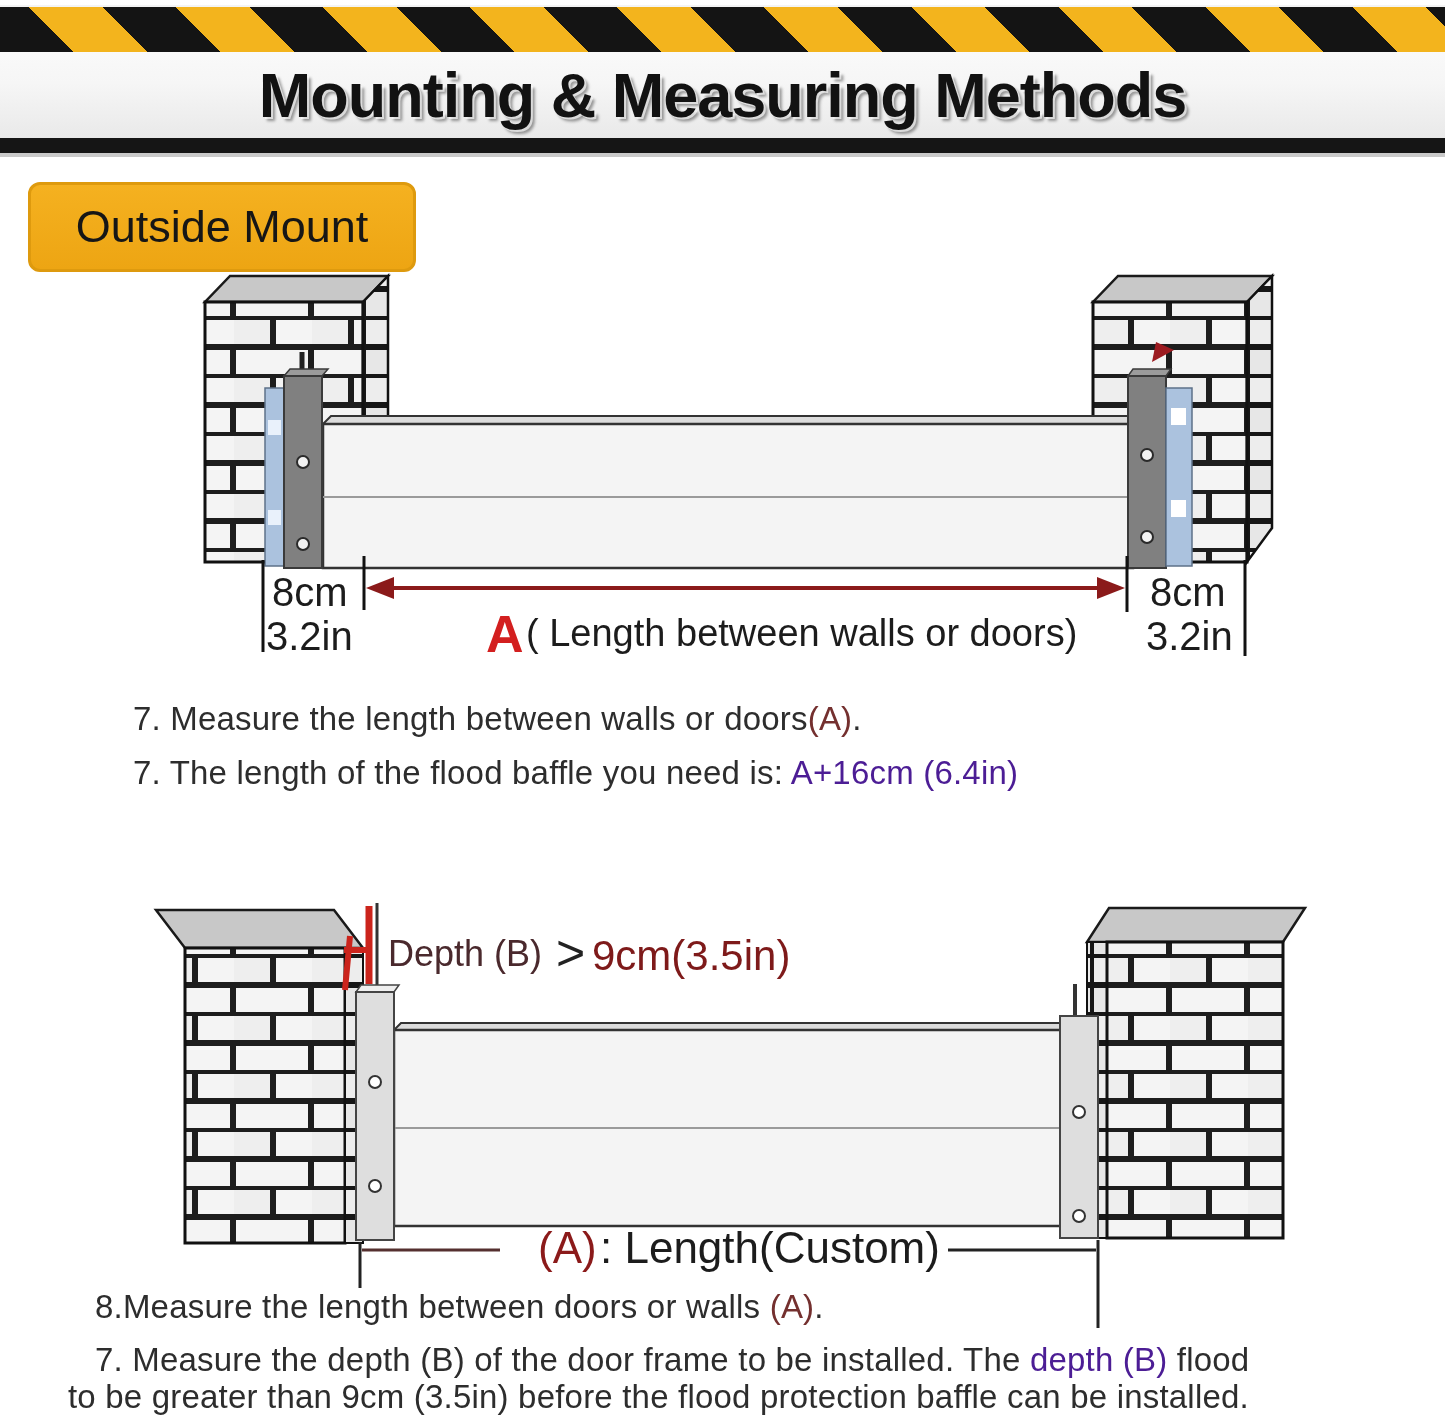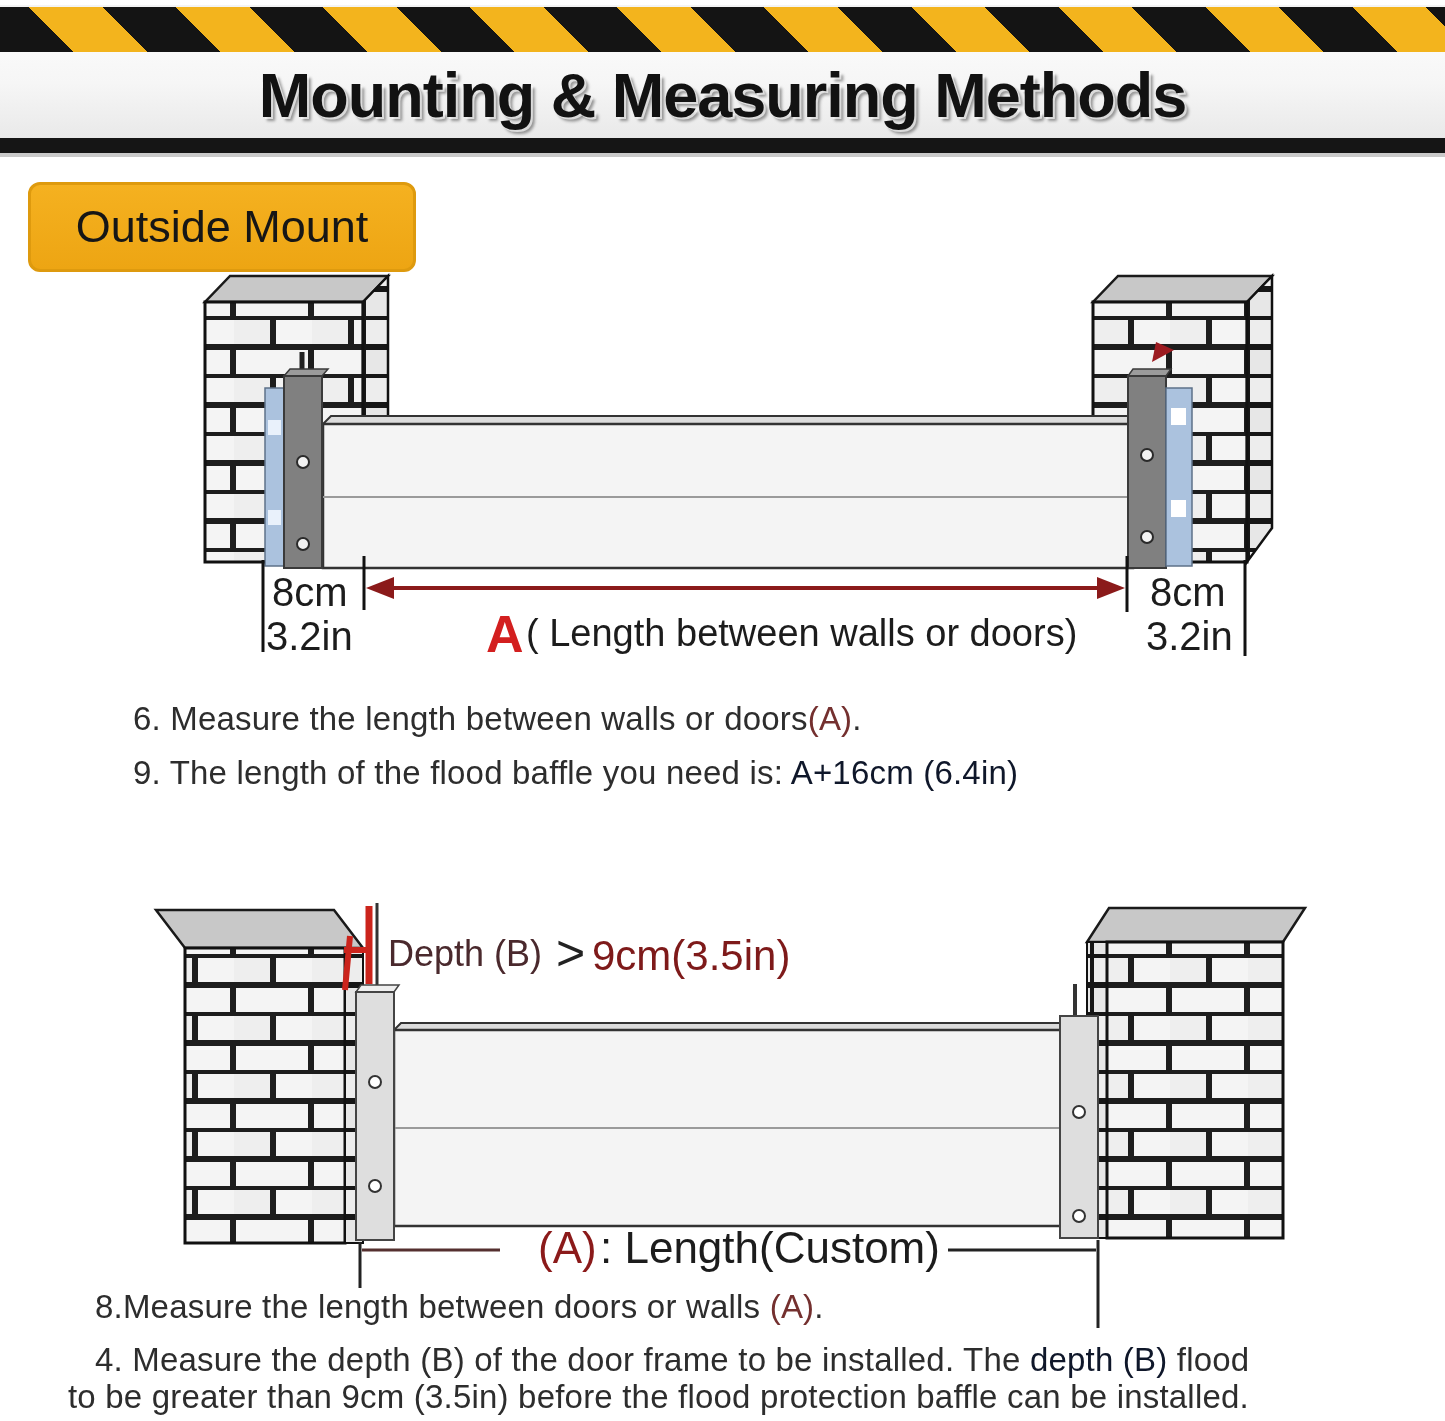--- a/index.html
+++ b/index.html
@@ -25,21 +25,21 @@
          font-size:45px;color:#161616;letter-spacing:0;}
   #outside-badge{top:182px;height:84px;}
   #inside-badge{top:808px;height:88px;}
 
   
   .diagram{position:absolute;left:0;}
   svg text{font-family:"Liberation Sans",sans-serif;}
 
   
   .instr{position:absolute;white-space:nowrap;font-size:33px;color:#2d2d2d;letter-spacing:.2px;}
-  .hl-red{color:#0f172a;}
+  .hl-red{color:#4c1d95;}
   .hl-soft{color:#74302F;}
 </style>
 </head>
 <body>
 
 <div class="page">
 
   <div class="title-band"></div>
   <div class="hazard-stripe"></div>
   <div class="page-title">Mounting &amp; Measuring Methods</div>
@@ -116,24 +116,24 @@
       <text x="272" y="606" font-size="40" fill="#1c1c1c">8cm</text>
       <text x="266" y="650" font-size="40" fill="#1c1c1c">3.2in</text>
       <text x="1150" y="606" font-size="40" fill="#1c1c1c">8cm</text>
       <text x="1146" y="650" font-size="40" fill="#1c1c1c">3.2in</text>
       <text x="486" y="652" font-size="52" font-weight="bold" fill="#D31F1F">A</text>
       <text x="526" y="646" font-size="38" fill="#1c1c1c">( Length between walls or doors)</text>
     </g>
   </svg>
 
   <div class="instr" style="left:133px;top:700px">
-    <span>6. Measure the length between walls or doors</span><span class="hl-soft">(A)</span><span>.</span>
+    <span>7. Measure the length between walls or doors</span><span class="hl-soft">(A)</span><span>.</span>
   </div>
   <div class="instr" style="left:133px;top:754px">
-    <span>9. The length of the flood baffle you need is: </span><span class="hl-red">A+16cm (6.4in)</span>
+    <span>7. The length of the flood baffle you need is: </span><span class="hl-red">A+16cm (6.4in)</span>
   </div>
 
 
   <svg class="diagram" style="top:898px" width="1445" height="437" viewBox="0 898 1445 437">
     <defs>
       <pattern id="brickB" width="78" height="58" patternUnits="userSpaceOnUse">
         <rect width="78" height="58" fill="#1d1d1d"></rect>
         <rect x="2" y="2" width="72" height="24" fill="#f4f4f4"></rect>
         <rect x="-36" y="30" width="72" height="24" fill="#eeeeee"></rect>
         <rect x="42" y="30" width="72" height="24" fill="#f4f4f4"></rect>
@@ -197,19 +197,19 @@
       <line x1="948" y1="1250" x2="1096" y2="1250" stroke="#222" stroke-width="3"></line>
       <text x="538" y="1263" font-size="44" fill="#8B1A1A">(A)</text>
       <text x="600" y="1263" font-size="44" fill="#1c1c1c">: Length(Custom)</text>
     </g>
   </svg>
 
   <div class="instr" style="left:95px;top:1288px">
     <span>8.Measure the length between doors or walls </span><span class="hl-soft">(A)</span><span>.</span>
   </div>
   <div class="instr" style="left:95px;top:1341px">
-    <span>4. Measure the depth (B) of the door frame to be installed. The </span><span class="hl-red">depth (B)</span><span> flood</span>
+    <span>7. Measure the depth (B) of the door frame to be installed. The </span><span class="hl-red">depth (B)</span><span> flood</span>
   </div>
   <div class="instr" style="left:68px;top:1378px">
     <span>to be greater than 9cm (3.5in) before the flood protection baffle can be installed.</span>
   </div>
 
 </div>
 
 </body></html>

